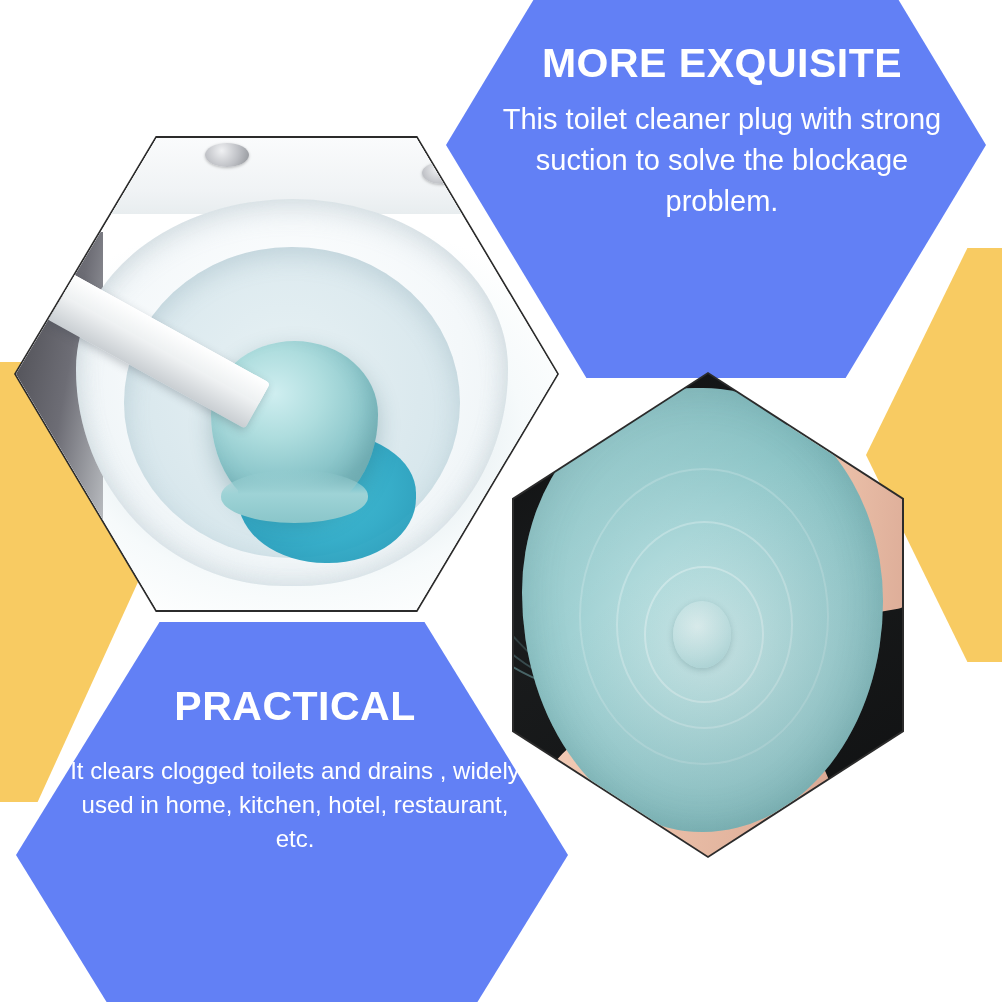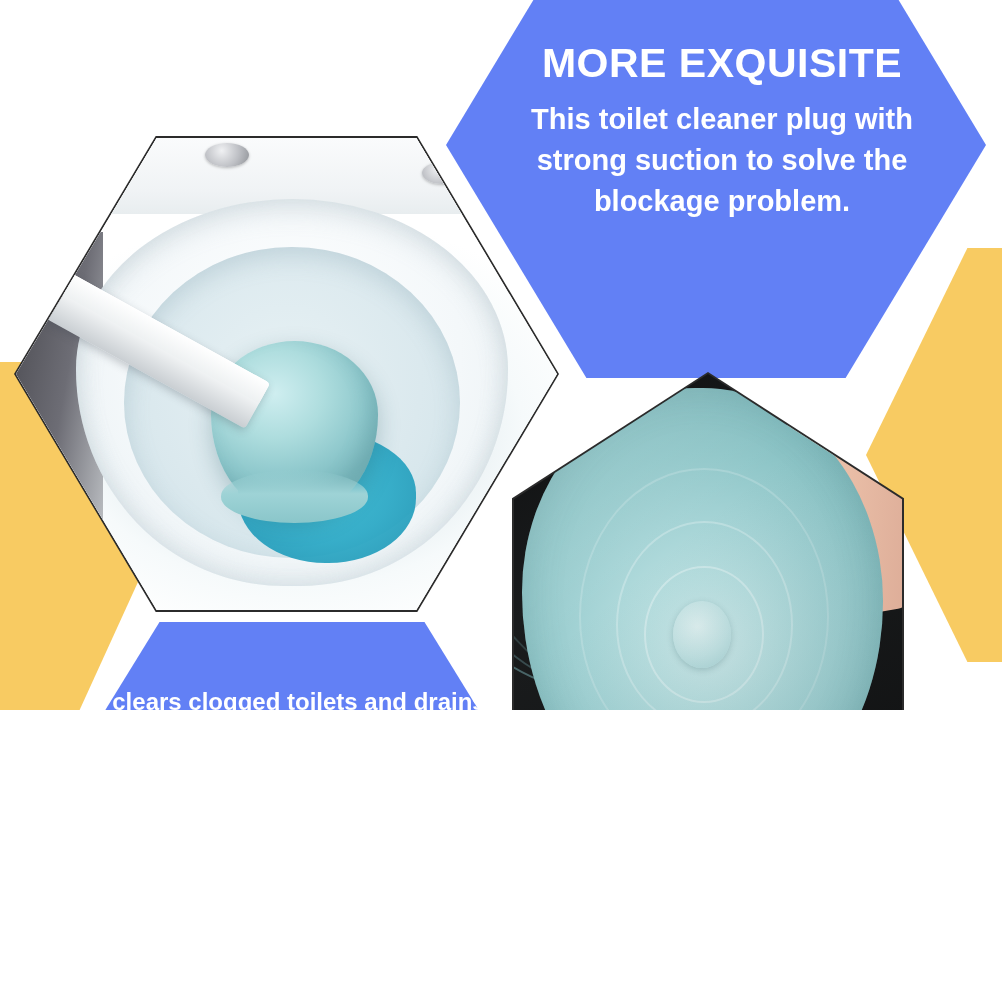--- a/index.html
+++ b/index.html
@@ -7,21 +7,21 @@
     margin: 0;
     padding: 0;
     background: #ffffff;
   }
   body {
     font-family: "Liberation Sans", sans-serif;
   }
   #stage {
     position: relative;
     width: 1002px;
-    height: 710px;
+    height: 1002px;
     background: #ffffff;
     overflow: hidden;
   }
 
   
   .hex {
     position: absolute;
     -webkit-clip-path: polygon(25% 0%, 75% 0%, 100% 50%, 75% 100%, 25% 100%, 0% 50%);
     clip-path: polygon(25% 0%, 75% 0%, 100% 50%, 75% 100%, 25% 100%, 0% 50%);
   }
@@ -43,21 +43,21 @@
     text-align: center;
     pointer-events: none;
   }
   .panel-title {
     font-weight: bold;
     letter-spacing: 0.5px;
     line-height: 1.05;
     margin: 0 0 14px 0;
   }
   .panel-body {
-    font-weight: bold;
+    font-weight: normal;
     line-height: 1.42;
     margin: 0;
   }
 
   
   #hex-exquisite-text {
     left: 492px;
     top: 42px;
     width: 460px;
   }
@@ -269,20 +269,21 @@
   <div class="hex hex-pointy panel-blue" style="left:446px; top:-88px; width:540px; height:466px;"></div>
 
   <div class="panel-text" id="hex-exquisite-text">
     <h2 class="panel-title">MORE EXQUISITE</h2>
     <p class="panel-body">This toilet cleaner plug with strong suction to solve the blockage problem.</p>
   </div>
 
   <div class="hex hex-pointy panel-blue" style="left:16px; top:622px; width:552px; height:466px;"></div>
 
   <div class="panel-text" id="hex-practical-text">
+    <h2 class="panel-title">PRACTICAL</h2>
     <p class="panel-body">It clears clogged toilets and drains , widely used in home, kitchen, hotel, restaurant, etc.</p>
   </div>
 
   <div class="photo-hex" id="photo-toilet">
     <div class="photo-frame"></div>
     <div class="photo-inner">
       <div class="toilet-shadow-left"></div>
       <div class="toilet-tank"></div>
       <div class="toilet-bolt left"></div>
       <div class="toilet-bolt right"></div>

